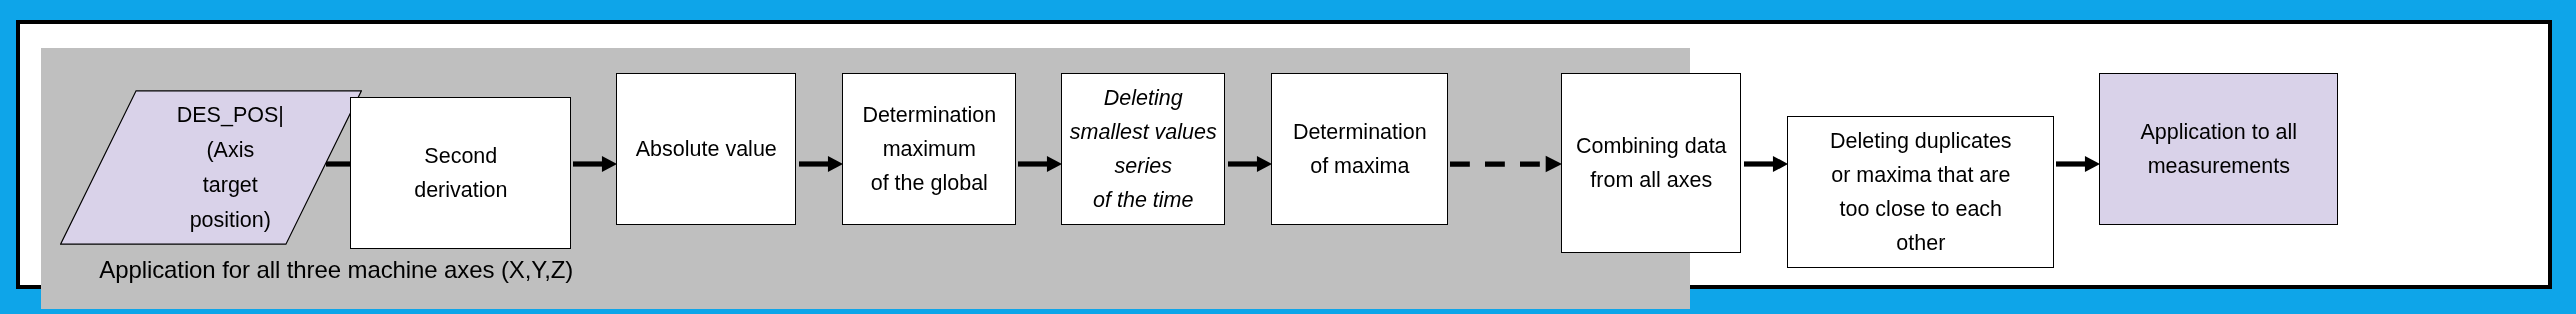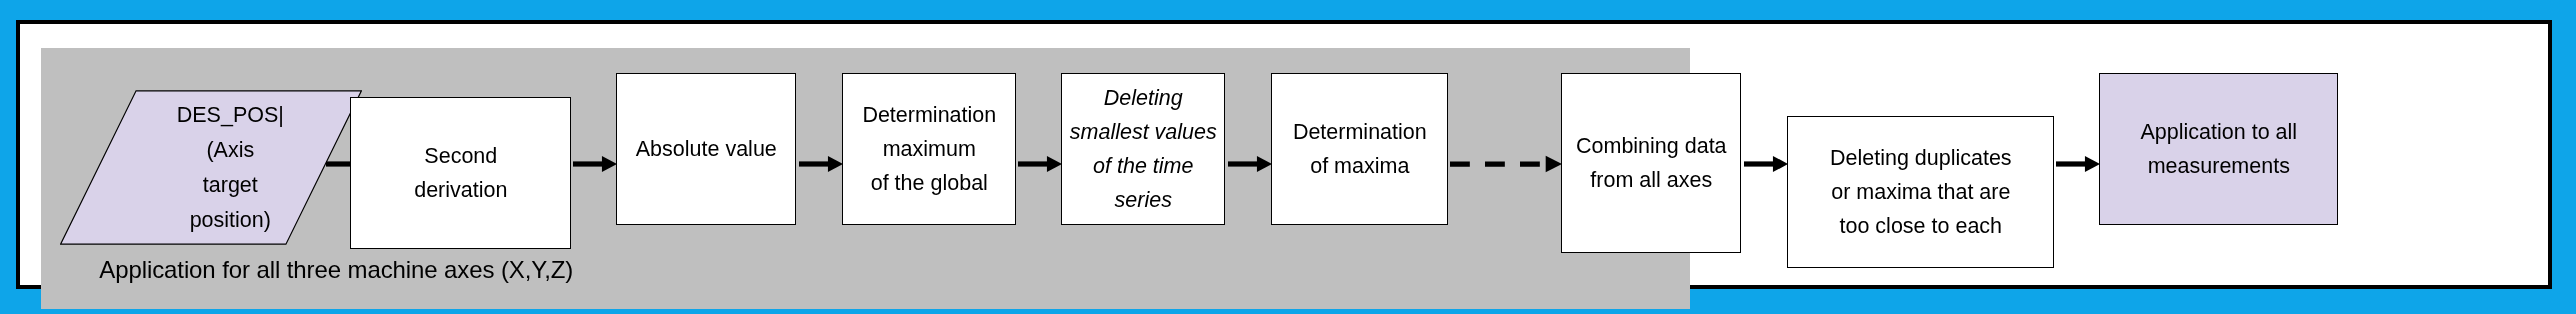--- a/index.html
+++ b/index.html
@@ -174,22 +174,22 @@
       <svg width="44" height="20" viewBox="0 0 76 34">
         <line x1="0" y1="17" x2="55" y2="17" stroke="#000000" stroke-width="9"></line>
         <polygon points="50,3 76,17 50,31" fill="#000000"></polygon>
       </svg>
     </div>
 
     <div class="pbox" style="left:1041px; top:49px; width:164px; height:152px;font-style:italic;">
       <div>
         <span>Deleting</span>
         <span>smallest values</span>
+        <span>series</span>
         <span>of the time</span>
-        <span>series</span>
       </div>
     </div>
 
     <div class="arrow" style="left:1208px; top:130px; width:44px;">
       <svg width="44" height="20" viewBox="0 0 76 34">
         <line x1="0" y1="17" x2="55" y2="17" stroke="#000000" stroke-width="9"></line>
         <polygon points="50,3 76,17 50,31" fill="#000000"></polygon>
       </svg>
     </div>
 
@@ -219,20 +219,21 @@
         <line x1="0" y1="17" x2="55" y2="17" stroke="#000000" stroke-width="9"></line>
         <polygon points="50,3 76,17 50,31" fill="#000000"></polygon>
       </svg>
     </div>
 
     <div class="pbox" style="left:1767px; top:49px; width:267px; height:152px;margin-top:43px;">
       <div>
         <span>Deleting duplicates</span>
         <span>or maxima that are</span>
         <span>too close to each</span>
+        <span>other</span>
       </div>
     </div>
 
     <div class="arrow" style="left:2036px; top:130px; width:44px;">
       <svg width="44" height="20" viewBox="0 0 76 34">
         <line x1="0" y1="17" x2="55" y2="17" stroke="#000000" stroke-width="9"></line>
         <polygon points="50,3 76,17 50,31" fill="#000000"></polygon>
       </svg>
     </div>
 

